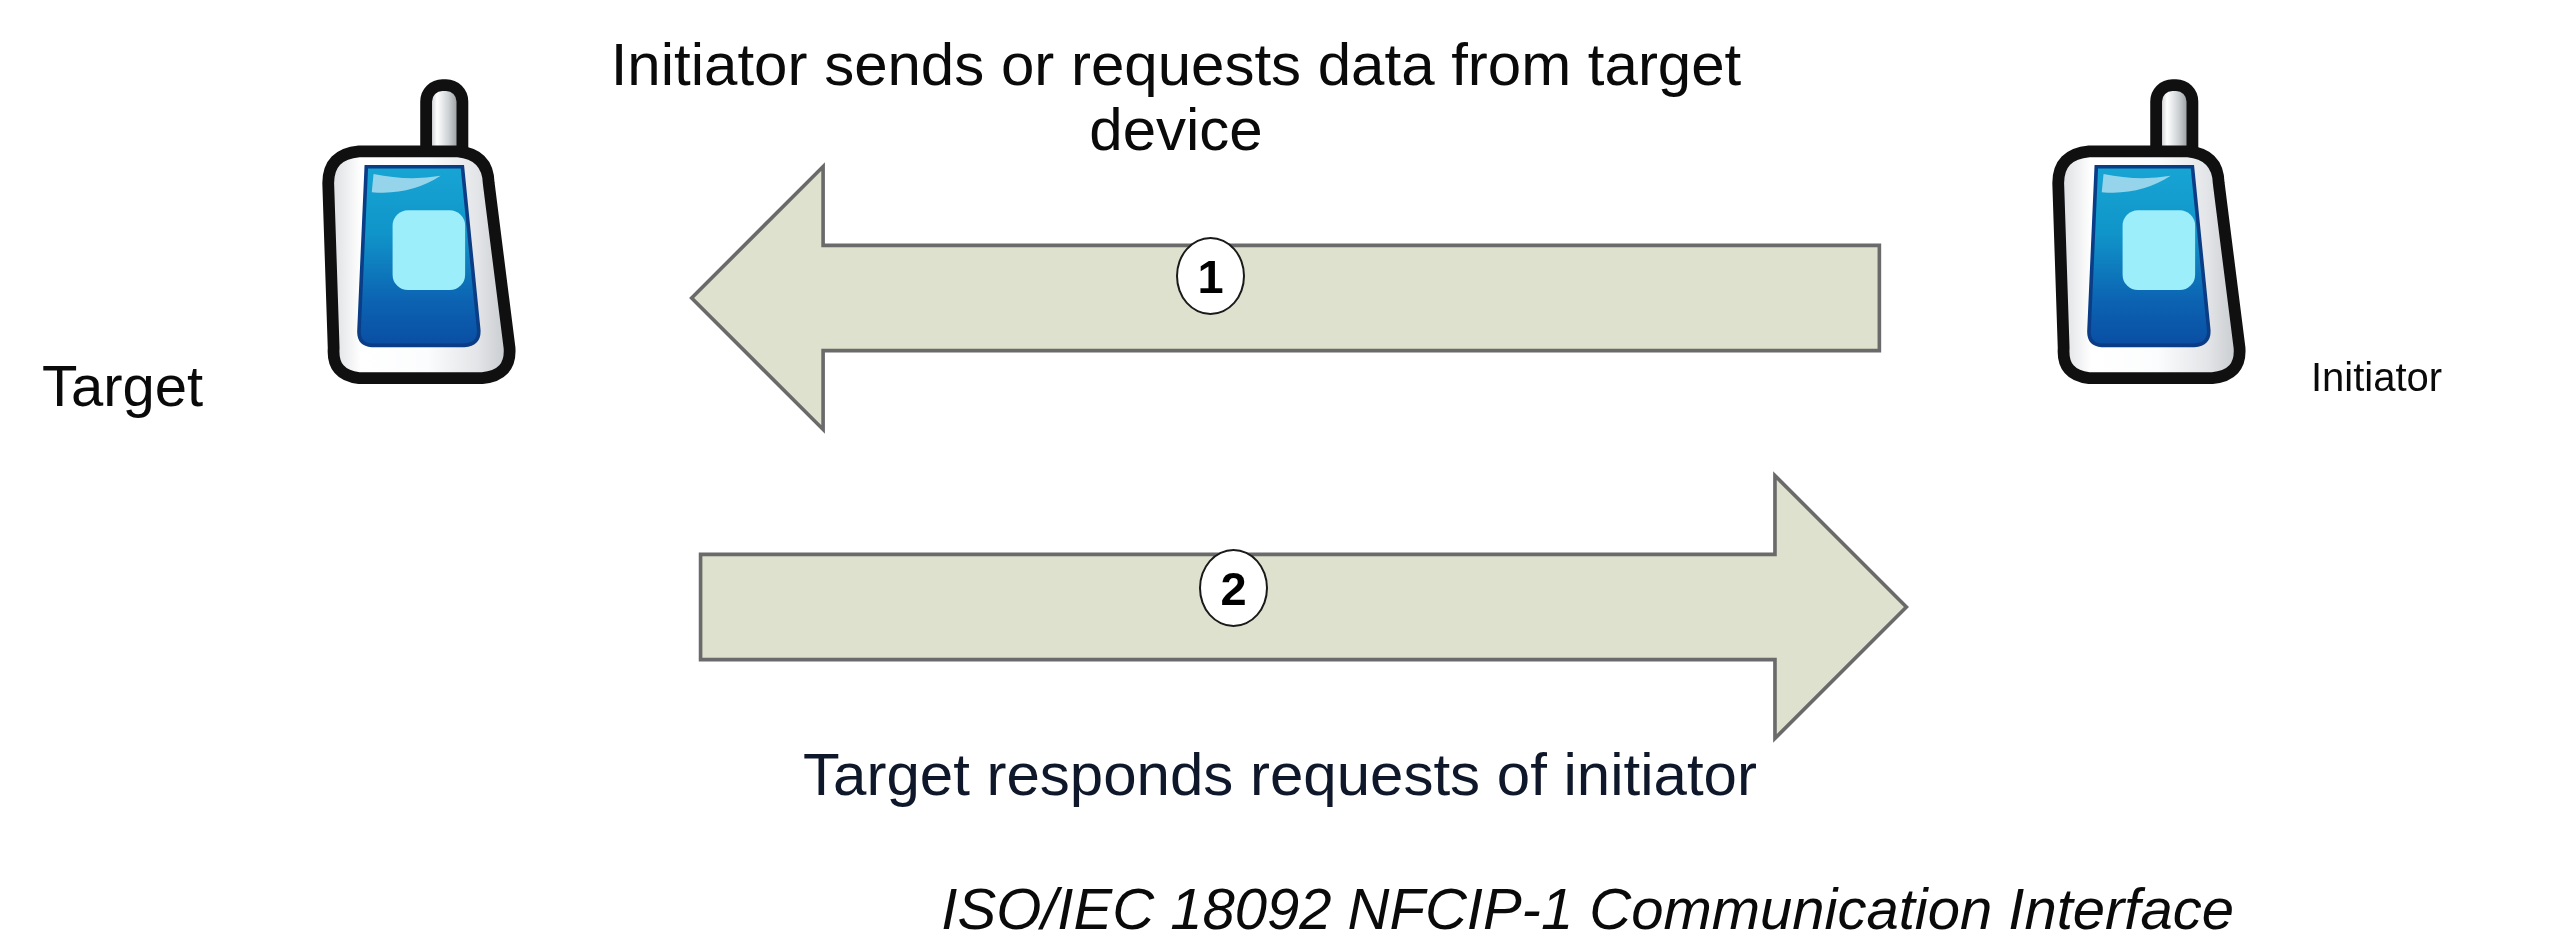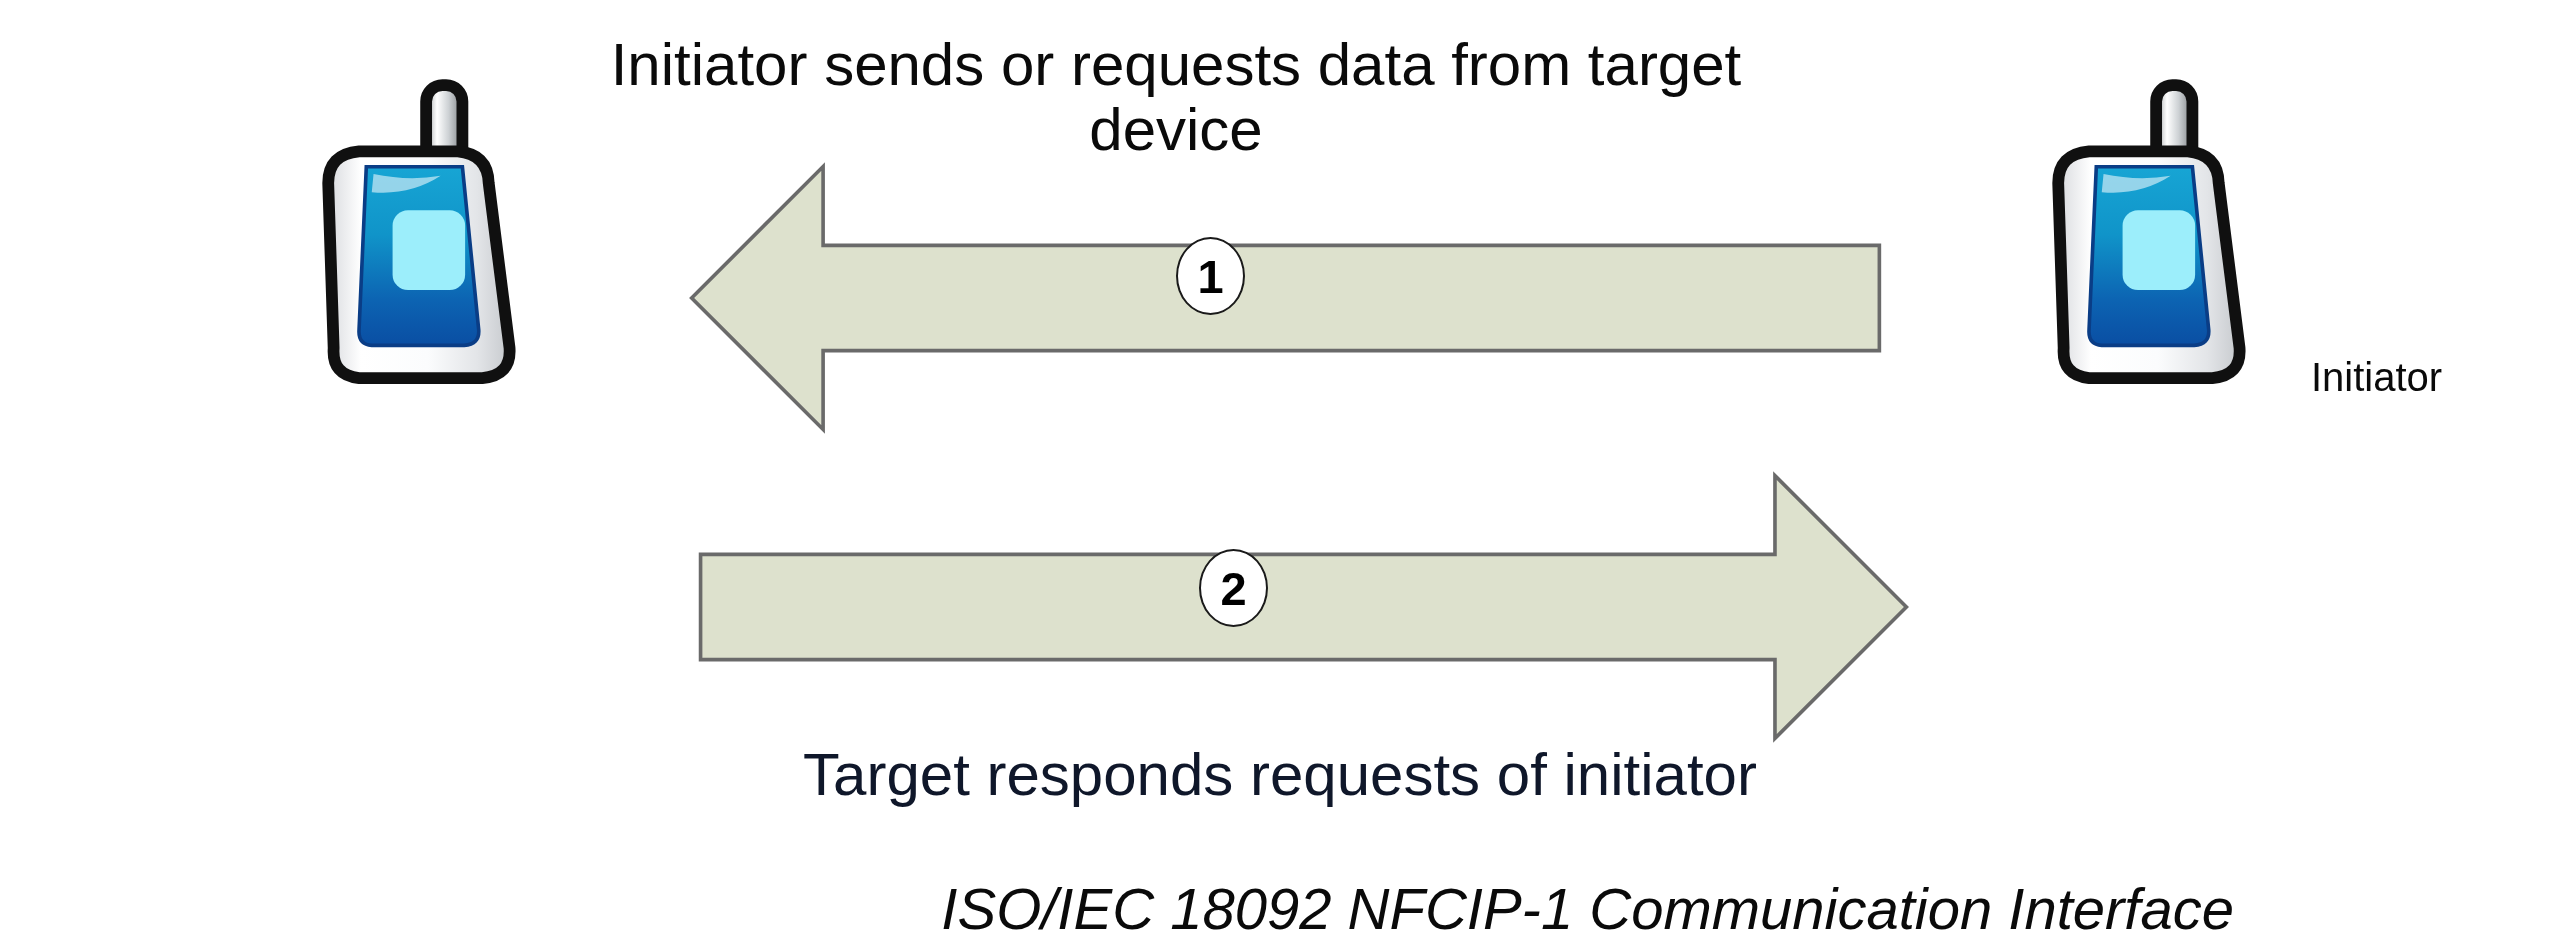--- a/index.html
+++ b/index.html
@@ -180,20 +180,21 @@
                L 110 297
                Q 95 296 96 280
                Z" fill="url(#scrGradL)" stroke="#0a3d86" stroke-width="4"></path>
 
       <rect x="133" y="148" width="80" height="88" rx="17" ry="17" fill="#9ceefb"></rect>
 
       <path d="M 112 108 Q 150 116 186 110 Q 152 132 110 128 Z" fill="#ffffff" opacity="0.55"></path>
     </svg>
   </div>
 
+  <div id="label-target" class="label">Target</div>
 
   <div class="arrow-wrap" id="arrow-1">
     <svg width="1199" height="272" viewBox="0 0 1320 300" xmlns="http://www.w3.org/2000/svg">
       <path d="M 5 150
                L 150 5
                L 150 92
                L 1315 92
                L 1315 208
                L 150 208
                L 150 295

